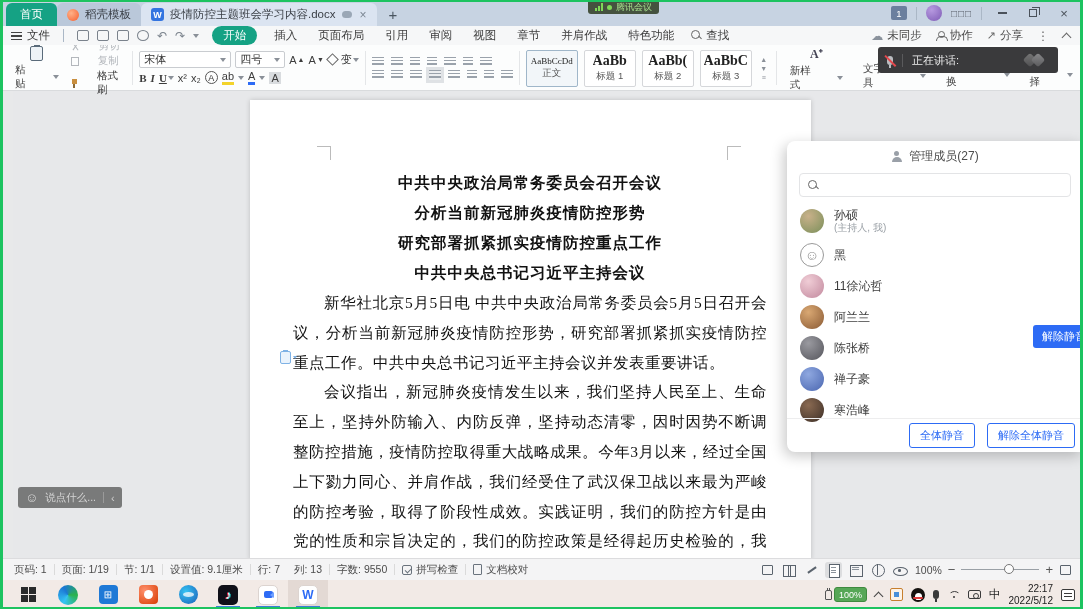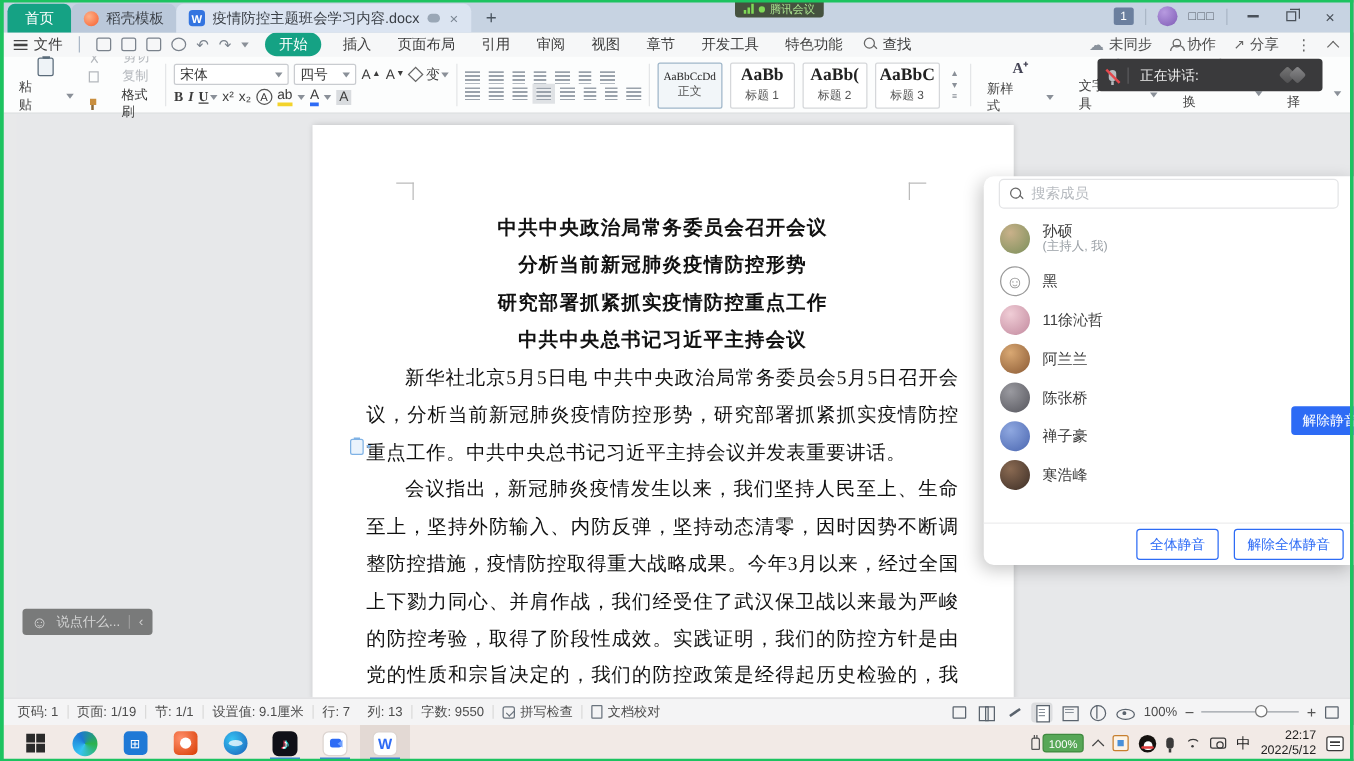--- a/index.html
+++ b/index.html
@@ -352,21 +352,21 @@
       <span class="u-redo">↷</span>
       <span class="car"></span>
     </span>
     <span class="mitem active">开始</span>
     <span class="mitem">插入</span>
     <span class="mitem">页面布局</span>
     <span class="mitem">引用</span>
     <span class="mitem">审阅</span>
     <span class="mitem">视图</span>
     <span class="mitem">章节</span>
-    <span class="mitem">开发工具</span>
+    <span class="mitem">并肩作战</span>
     <span class="mitem">特色功能</span>
     <span class="mr-item">
       <span class="ic-search"></span>
       <span>查找</span>
     </span>
     <span class="menu-right">
       <span class="mr-item">
         <span class="ic-cloud">☁</span>
         <span>未同步</span>
       </span>
@@ -565,23 +565,26 @@
       <div class="doc-p">新华社北京5月5日电 中共中央政治局常务委员会5月5日召开会议，分析当前新冠肺炎疫情防控形势，研究部署抓紧抓实疫情防控重点工作。中共中央总书记习近平主持会议并发表重要讲话。</div>
       <div class="doc-p">会议指出，新冠肺炎疫情发生以来，我们坚持人民至上、生命至上，坚持外防输入、内防反弹，坚持动态清零，因时因势不断调整防控措施，疫情防控取得重大战略成果。今年3月以来，经过全国上下勠力同心、并肩作战，我们经受住了武汉保卫战以来最为严峻的防控考验，取得了阶段性成效。实践证明，我们的防控方针是由党的性质和宗旨决定的，我们的防控政策是经得起历史检验的，我们的防控措施是科学有效的。我们打赢了武汉保卫战，也一定能够打赢大上海保</div>
       <div class="paste-widget">
         <span class="pw-ico"></span>
         <span class="car blue"></span>
       </div>
     </div>
   </div>
 
   <div class="panel">
+    <div class="panel-head">
+      <span class="ic-person2"></span>
+      <span>管理成员(27)</span>
+    </div>
     <div class="psearch">
       <span class="ic-search"></span>
-      <input type="text" placeholder="搜索成员" style="">
     </div>
     <div class="mrow first">
       <span class="av av1"></span>
       <span>
           <div class="mname">孙硕</div>
             <div class="mrole">(主持人, 我)</div>
         </span>
     </div>
     <div class="mrow">
       <span class="av av2">

